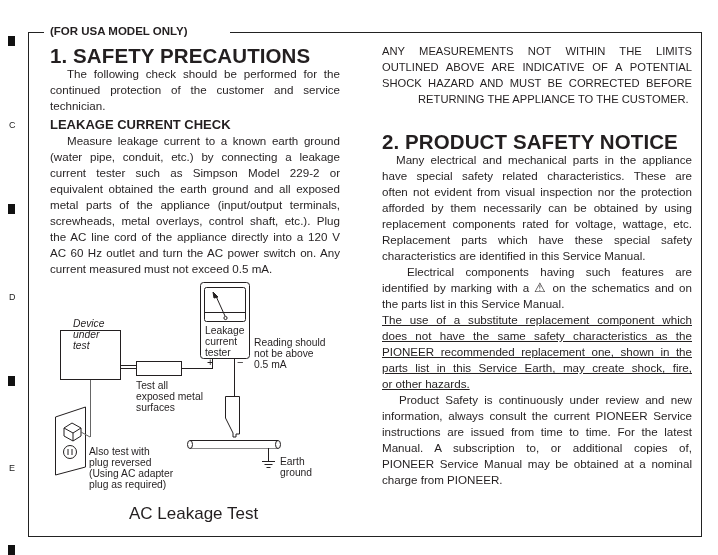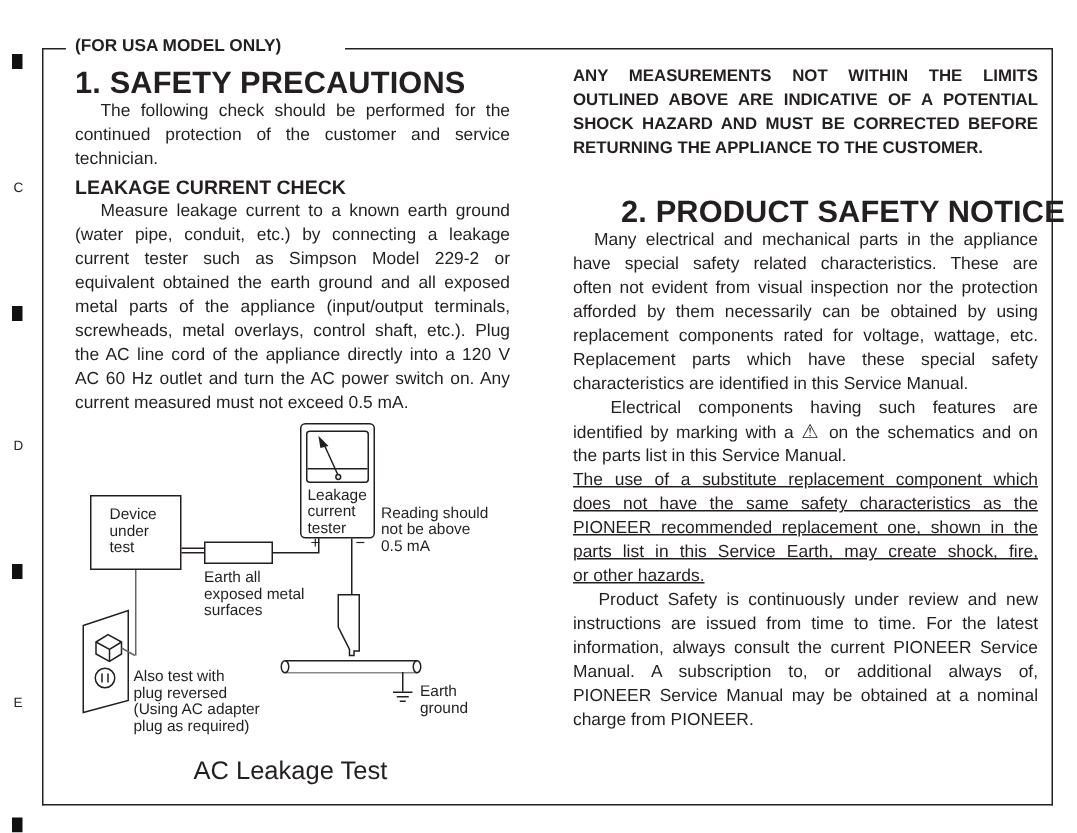--- a/index.html
+++ b/index.html
@@ -12,23 +12,23 @@
   .frame-bottom { left: 28px; top: 536px; width: 674px; height: 1px; background: #222; }
   .frame-right { left: 701px; top: 32px; width: 1px; height: 505px; background: #222; }
   .frame-top-a { left: 28px; top: 32px; width: 16px; height: 1px; background: #222; }
   .frame-top-b { left: 230px; top: 32px; width: 472px; height: 1px; background: #222; }
   .usa-label { left: 50px; top: 25px; font-size: 11.5px; font-weight: bold; color: #231f20; white-space: nowrap; }
   .h1 { font-size: 20.5px; font-weight: bold; letter-spacing: 0.1px; white-space: nowrap; }
   .h2 { font-size: 13px; font-weight: bold; white-space: nowrap; }
   .para { font-size: 11.6px; line-height: 16px; text-align: justify; }
   .para .ln { display: block; text-align: justify; text-align-last: justify; white-space: nowrap; height: 16px; }
   .para .ln.last { text-align-last: left; }
-  .caps { font-size: 11.2px; font-weight: bold; line-height: 16px; }
+  .caps { font-size: 11.2px; font-weight: normal; line-height: 16px; }
   .caps .ln { display: block; text-align: justify; text-align-last: justify; white-space: nowrap; height: 16px; }
-  .caps .ln.last { text-align-last: left; }
+  .caps .ln.last { text-align-last: left; margin-left: 36px; }
   .diag-text { font-size: 10.3px; line-height: 11px; white-space: nowrap; }
   .caption { font-size: 17px; white-space: nowrap; }
   svg { position: absolute; left: 0; top: 0; }
 </style>
 </head>
 <body>
 
 <div class="marker-sq" style="top:36px;"></div>
 <div class="marker-letter" style="top:120px;">C</div>
 <div class="marker-sq" style="top:204px;"></div>
@@ -109,39 +109,39 @@
     <path d="M64,428 L72,423 L81,428 L81,436 L73,441 L64,436 Z"></path>
     <path d="M64,428 L73,433 L81,428 M73,433 L73,441"></path>
     <line x1="81" y1="432" x2="90" y2="437" stroke="#666"></line>
 
     <circle cx="70" cy="452" r="6.5"></circle>
     <line x1="68" y1="449" x2="68" y2="455"></line>
     <line x1="72" y1="449" x2="72" y2="455"></line>
   </g>
 </svg>
 
-<div class="abs diag-text" style="left:73px; top:338px;">
+<div class="abs diag-text" style="left:73px; top:318px;font-style:italic;">
   <div>Device</div>
   <div>under</div>
   <div>test</div>
 </div>
 <div class="abs diag-text" style="left:205px; top:325px;">
   <div>Leakage</div>
   <div>current</div>
   <div>tester</div>
 </div>
 <div class="abs diag-text" style="left:254px; top:310px;margin-top:27px;">
   <div>Reading should</div>
   <div>not be above</div>
   <div>0.5 mA</div>
 </div>
 <div class="abs diag-text" style="left:207px; top:357px; font-size:11px;">+</div>
 <div class="abs diag-text" style="left:237px; top:357px; font-size:11px;">−</div>
 <div class="abs diag-text" style="left:136px; top:380px;">
-  <div>Earth all</div>
+  <div>Test all</div>
   <div>exposed metal</div>
   <div>surfaces</div>
 </div>
 <div class="abs diag-text" style="left:89px; top:446px;">
   <div>Also test with</div>
   <div>plug reversed</div>
   <div>(Using AC adapter</div>
   <div>plug as required)</div>
 </div>
 <div class="abs diag-text" style="left:280px; top:456px;">
@@ -150,21 +150,21 @@
 </div>
 <div class="abs caption" style="left:129px; top:504px;">AC Leakage Test</div>
 
 <div class="abs caps" style="left:382px; top:43px; width:310px;">
   <span class="ln">ANY MEASUREMENTS NOT WITHIN THE LIMITS</span>
   <span class="ln">OUTLINED ABOVE ARE INDICATIVE OF A POTENTIAL</span>
   <span class="ln">SHOCK HAZARD AND MUST BE CORRECTED BEFORE</span>
   <span class="ln last">RETURNING THE APPLIANCE TO THE CUSTOMER.</span>
 </div>
 
-<div class="abs h1" style="left:382px; top:130px;margin-left:32px;">2. PRODUCT SAFETY NOTICE</div>
+<div class="abs h1" style="left:382px; top:130px;">2. PRODUCT SAFETY NOTICE</div>
 
 <div class="abs para" style="left:382px; top:152px; width:310px;">
   <span class="ln" style="padding-left:14px;">Many electrical and mechanical parts in the appliance</span>
   <span class="ln">have special safety related characteristics. These are</span>
   <span class="ln">often not evident from visual inspection nor the protection</span>
   <span class="ln">afforded by them necessarily can be obtained by using</span>
   <span class="ln">replacement components rated for voltage, wattage, etc.</span>
   <span class="ln">Replacement parts which have these special safety</span>
   <span class="ln last">characteristics are identified in this Service Manual.</span>
 </div>
@@ -182,18 +182,18 @@
 <div class="abs para" style="left:382px; top:312px; width:310px;text-decoration:underline;">
   <span class="ln">The use of a substitute replacement component which</span>
   <span class="ln">does not have the same safety characteristics as the</span>
   <span class="ln">PIONEER recommended replacement one, shown in the</span>
   <span class="ln">parts list in this Service Earth, may create shock, fire,</span>
   <span class="ln last">or other hazards.</span>
 </div>
 
 <div class="abs para" style="left:382px; top:392px; width:310px;">
   <span class="ln" style="padding-left:17px;">Product Safety is continuously under review and new</span>
+  <span class="ln">information, always consult the current PIONEER Service</span>
   <span class="ln">instructions are issued from time to time. For the latest</span>
-  <span class="ln">information, always consult the current PIONEER Service</span>
-  <span class="ln">Manual. A subscription to, or additional always of,</span>
+  <span class="ln">Manual. A subscription to, or additional copies of,</span>
   <span class="ln">PIONEER Service Manual may be obtained at a nominal</span>
   <span class="ln last">charge from PIONEER.</span>
 </div>
 
 </body></html>

